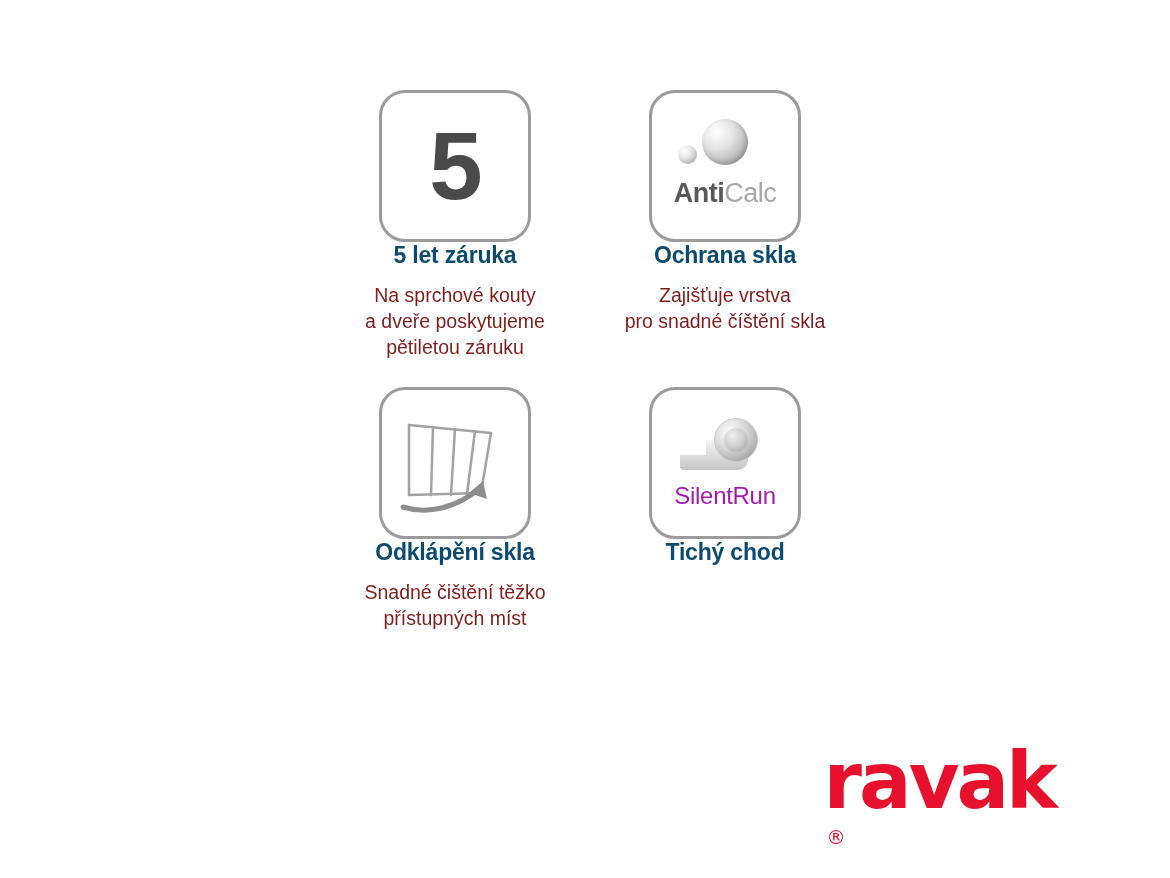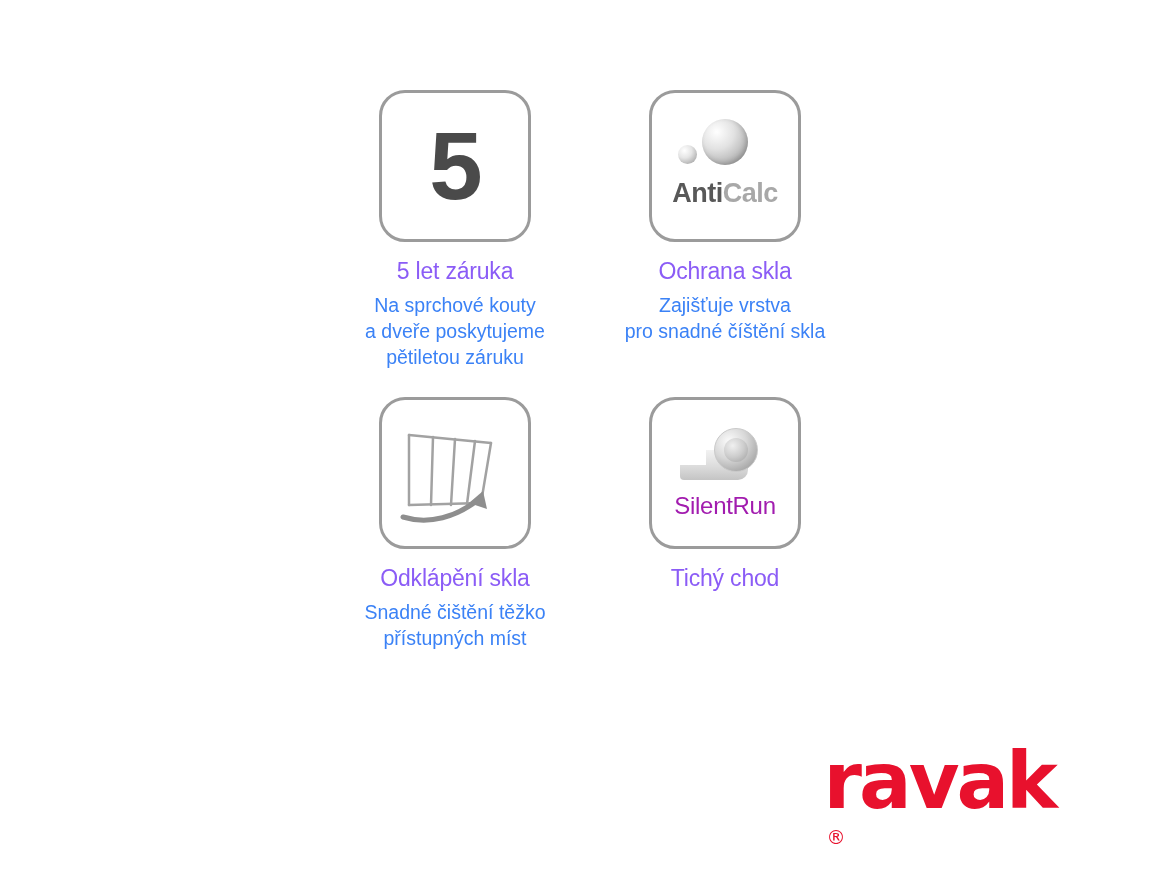--- a/index.html
+++ b/index.html
@@ -47,33 +47,32 @@
     background: #ffffff;
     display: flex;
     align-items: center;
     justify-content: center;
     position: relative;
     box-sizing: border-box;
   }
 
   .feature-title {
     font-size: 23px;
-    font-weight: normal;
-    color: #8b5cf6;
-    margin-top: 16px;
+    font-weight: bold;
+    color: #0c4a6e;
     text-align: center;
     letter-spacing: -0.2px;
   }
 
   .feature-desc {
     font-size: 19.5px;
     line-height: 1.33;
-    color: #3b82f6;
-    text-align: center;
-    margin-top: 8px;
+    color: #7f1d1d;
+    text-align: center;
+    margin-top: 14px;
     white-space: pre-line;
   }
 
   
   .num-five {
     font-size: 96px;
     font-weight: bold;
     color: #4a4a4a;
     line-height: 1;
     letter-spacing: -2px;
@@ -107,21 +106,21 @@
   .anticalc-text {
     position: absolute;
     left: 0;
     right: 0;
     bottom: 30px;
     text-align: center;
     font-size: 27px;
     letter-spacing: -0.5px;
   }
   .anticalc-text .dark { color: #585858; font-weight: 700; }
-  .anticalc-text .light { color: #a8a8a8; font-weight: 700; }
+  .anticalc-text .light { color: #a8a8a8; font-weight: 400; }
 
   
   
   .silent-wrap {
     width: 100%;
     height: 100%;
     position: relative;
   }
   .roller-big {
     position: absolute;

